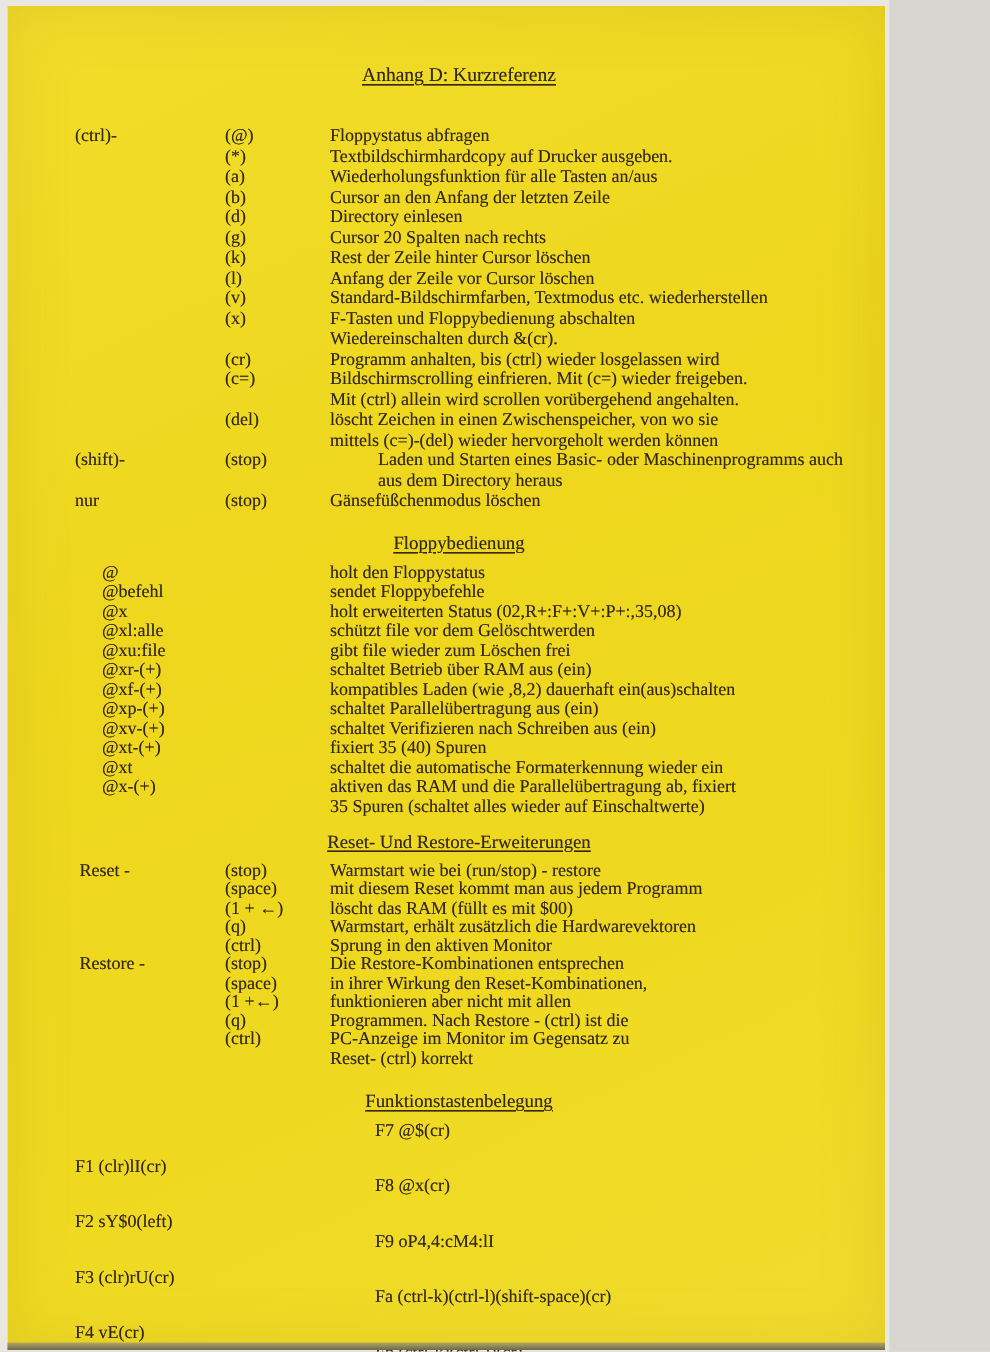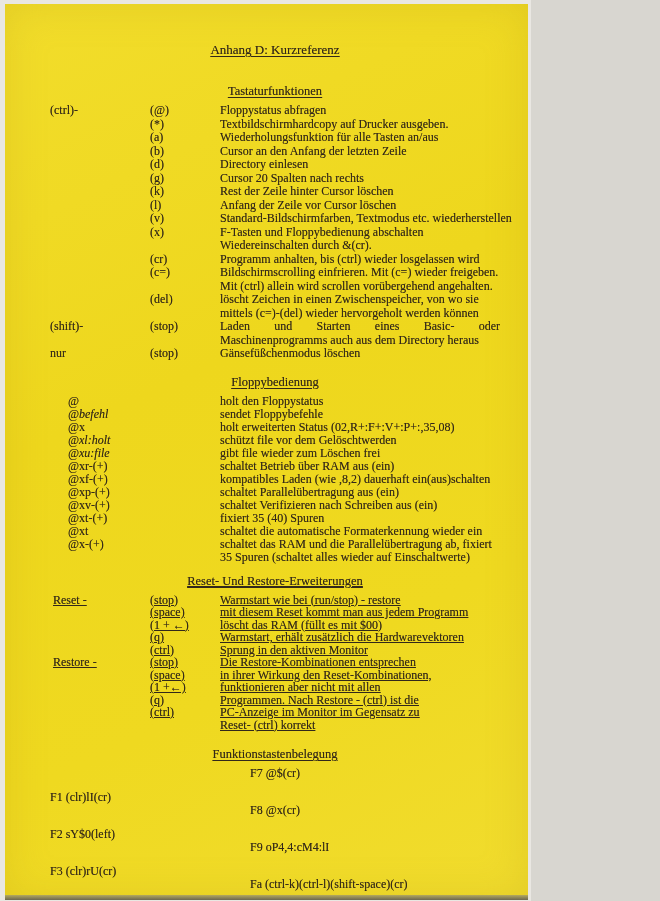--- a/index.html
+++ b/index.html
@@ -1,59 +1,58 @@
 <!DOCTYPE html>
 <html><head>
 <meta charset="utf-8">
 <style>
   html,body { margin:0; padding:0; background:#d8d6d0; }
   body { width:660px; height:901px; overflow:hidden;
          font-family:"Liberation Serif", serif; }
-  .scan { position:relative; width:531px; height:901px;
+  .scan { position:relative; width:593px; height:901px;
           background:#e9e7e2; overflow:hidden; }
   .paper { position:absolute; left:5px; top:4px; right:3px; bottom:1px;
            background:linear-gradient(155deg,#f2dd2b 0%,#eed71d 40%,#efd920 70%,#f1dc2e 100%);
            color:#32281a; box-shadow:inset 0 0 40px rgba(180,150,20,0.25); }
   .bottom-shadow { position:absolute; left:0; right:0; bottom:0; height:5px;
                    background:linear-gradient(#b3a95f,#6c674f); }
   .content { position:absolute; inset:0; padding:38px 28px 0 45px;
              font-size:12px; text-shadow:0 0 0.4px rgba(60,45,15,0.55); }
   .title { text-align:center; font-size:13px; text-decoration:underline;
            text-underline-offset:2px; margin:0 0 26px 0; }
   .heading { font-size:12.5px; font-weight:normal; text-align:center;
              text-decoration:underline; text-underline-offset:2px; margin:0 0 5px 0; }
   section { display:block; }
   .gap14 { margin-top:14px; }
-  .gap10 { margin-top:10px;text-decoration:underline; }
+  .gap10 { margin-top:10px; }
   .gap16 { margin-top:16px; }
   .row { display:flex; line-height:13px; }
   .c { flex:none; white-space:nowrap; }
   .desc { flex:1 1 auto; min-width:0; }
   .t1 .row { line-height:13.5px; }
   .t1 .c1 { width:100px; }
   .t1 .c2 { width:70px; }
   .t2 .c1 { width:152px; margin-left:18px; }
   .t3 .row { line-height:12.5px;align-items:flex-end; }
   .t3 .c1 { width:97px; margin-left:3px; }
   .t3 .c2 { width:70px; }
   .t4 .c1 { width:200px;margin-top:24px; }
-  .wrap .desc { white-space:normal; text-align:justify; }
-  .em .c1 { font-style:italic; }
+  .wrap .desc { white-space:normal; text-align:justify;margin-left:32px; }
+  .em .c1 { }
 </style>
 </head>
 <body>
 
 <div class="scan">
   <div class="paper">
     <div class="content">
 
       <div class="title">Anhang D: Kurzreferenz</div>
 
       <section>
-        <h2 class="heading">Tastaturfunktionen</h2>
         <div class="table t1">
 
             <div class="row">
               <span class="c c1">(ctrl)-</span>
               <span class="c c2">(@)</span>
               <span class="c desc">Floppystatus abfragen</span>
             </div>
 
             <div class="row">
               <span class="c c1"></span>
@@ -172,21 +171,21 @@
               <span class="c c1">@befehl</span>
               <span class="c desc">sendet Floppybefehle</span>
             </div>
 
             <div class="row">
               <span class="c c1">@x</span>
               <span class="c desc">holt erweiterten Status (02,R+:F+:V+:P+:,35,08)</span>
             </div>
 
             <div class="row em">
-              <span class="c c1">@xl:holt</span>
+              <span class="c c1">@xl:alle</span>
               <span class="c desc">schützt file vor dem Gelöschtwerden</span>
             </div>
 
             <div class="row em">
               <span class="c c1">@xu:file</span>
               <span class="c desc">gibt file wieder zum Löschen frei</span>
             </div>
 
             <div class="row">
               <span class="c c1">@xr-(+)</span>
@@ -213,21 +212,21 @@
               <span class="c desc">fixiert 35 (40) Spuren</span>
             </div>
 
             <div class="row">
               <span class="c c1">@xt</span>
               <span class="c desc">schaltet die automatische Formaterkennung wieder ein</span>
             </div>
 
             <div class="row">
               <span class="c c1">@x-(+)</span>
-              <span class="c desc">schaltet das RAM und die Parallelübertragung ab, fixiert</span>
+              <span class="c desc">aktiven das RAM und die Parallelübertragung ab, fixiert</span>
             </div>
 
             <div class="row">
               <span class="c c1"></span>
               <span class="c desc">35 Spuren (schaltet alles wieder auf Einschaltwerte)</span>
             </div>
           </div>
       </section>
 
       <section class="gap10">

